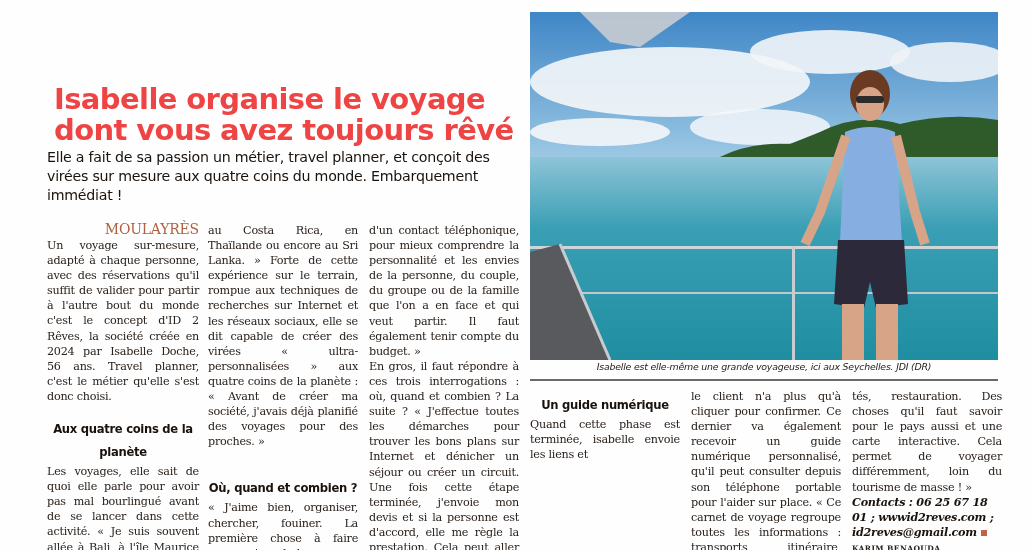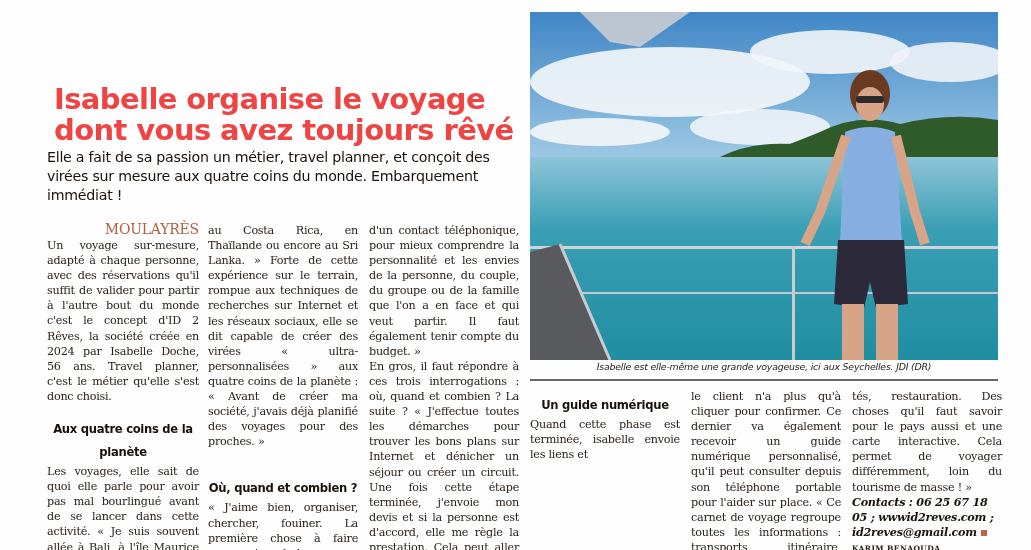--- a/index.html
+++ b/index.html
@@ -122,15 +122,15 @@
   <div class="subhead" style="margin-top:5px;">Un guide numérique</div>
   <p>Quand cette phase est terminée, isabelle envoie les liens et</p>
 </div>
 
 <div class="col" style="left:691px; top:389px; width:150px;">
   <p>le client n'a plus qu'à cliquer pour confirmer. Ce dernier va également recevoir un guide numérique personnalisé, qu'il peut consulter depuis son téléphone portable pour l'aider sur place. « Ce carnet de voyage regroupe toutes les informations : transports, itinéraire, hébergements, activi-</p>
 </div>
 
 <div class="col" style="left:852px; top:389px; width:150px;">
   <p>tés, restauration. Des choses qu'il faut savoir pour le pays aussi et une carte interactive. Cela permet de voyager différemment, loin du tourisme de masse ! »</p>
-  <p class="contacts"><span>Contacts : 06 25 67 18 05 ; wwwid2reves.com ; id2reves@gmail.com</span><span class="end-mark"></span></p>
+  <p class="contacts"><span>Contacts : 06 25 67 18 01 ; wwwid2reves.com ; id2reves@gmail.com</span><span class="end-mark"></span></p>
   <div class="author">KARIM BENAOUDA</div>
 </div>
 
 </body></html>

